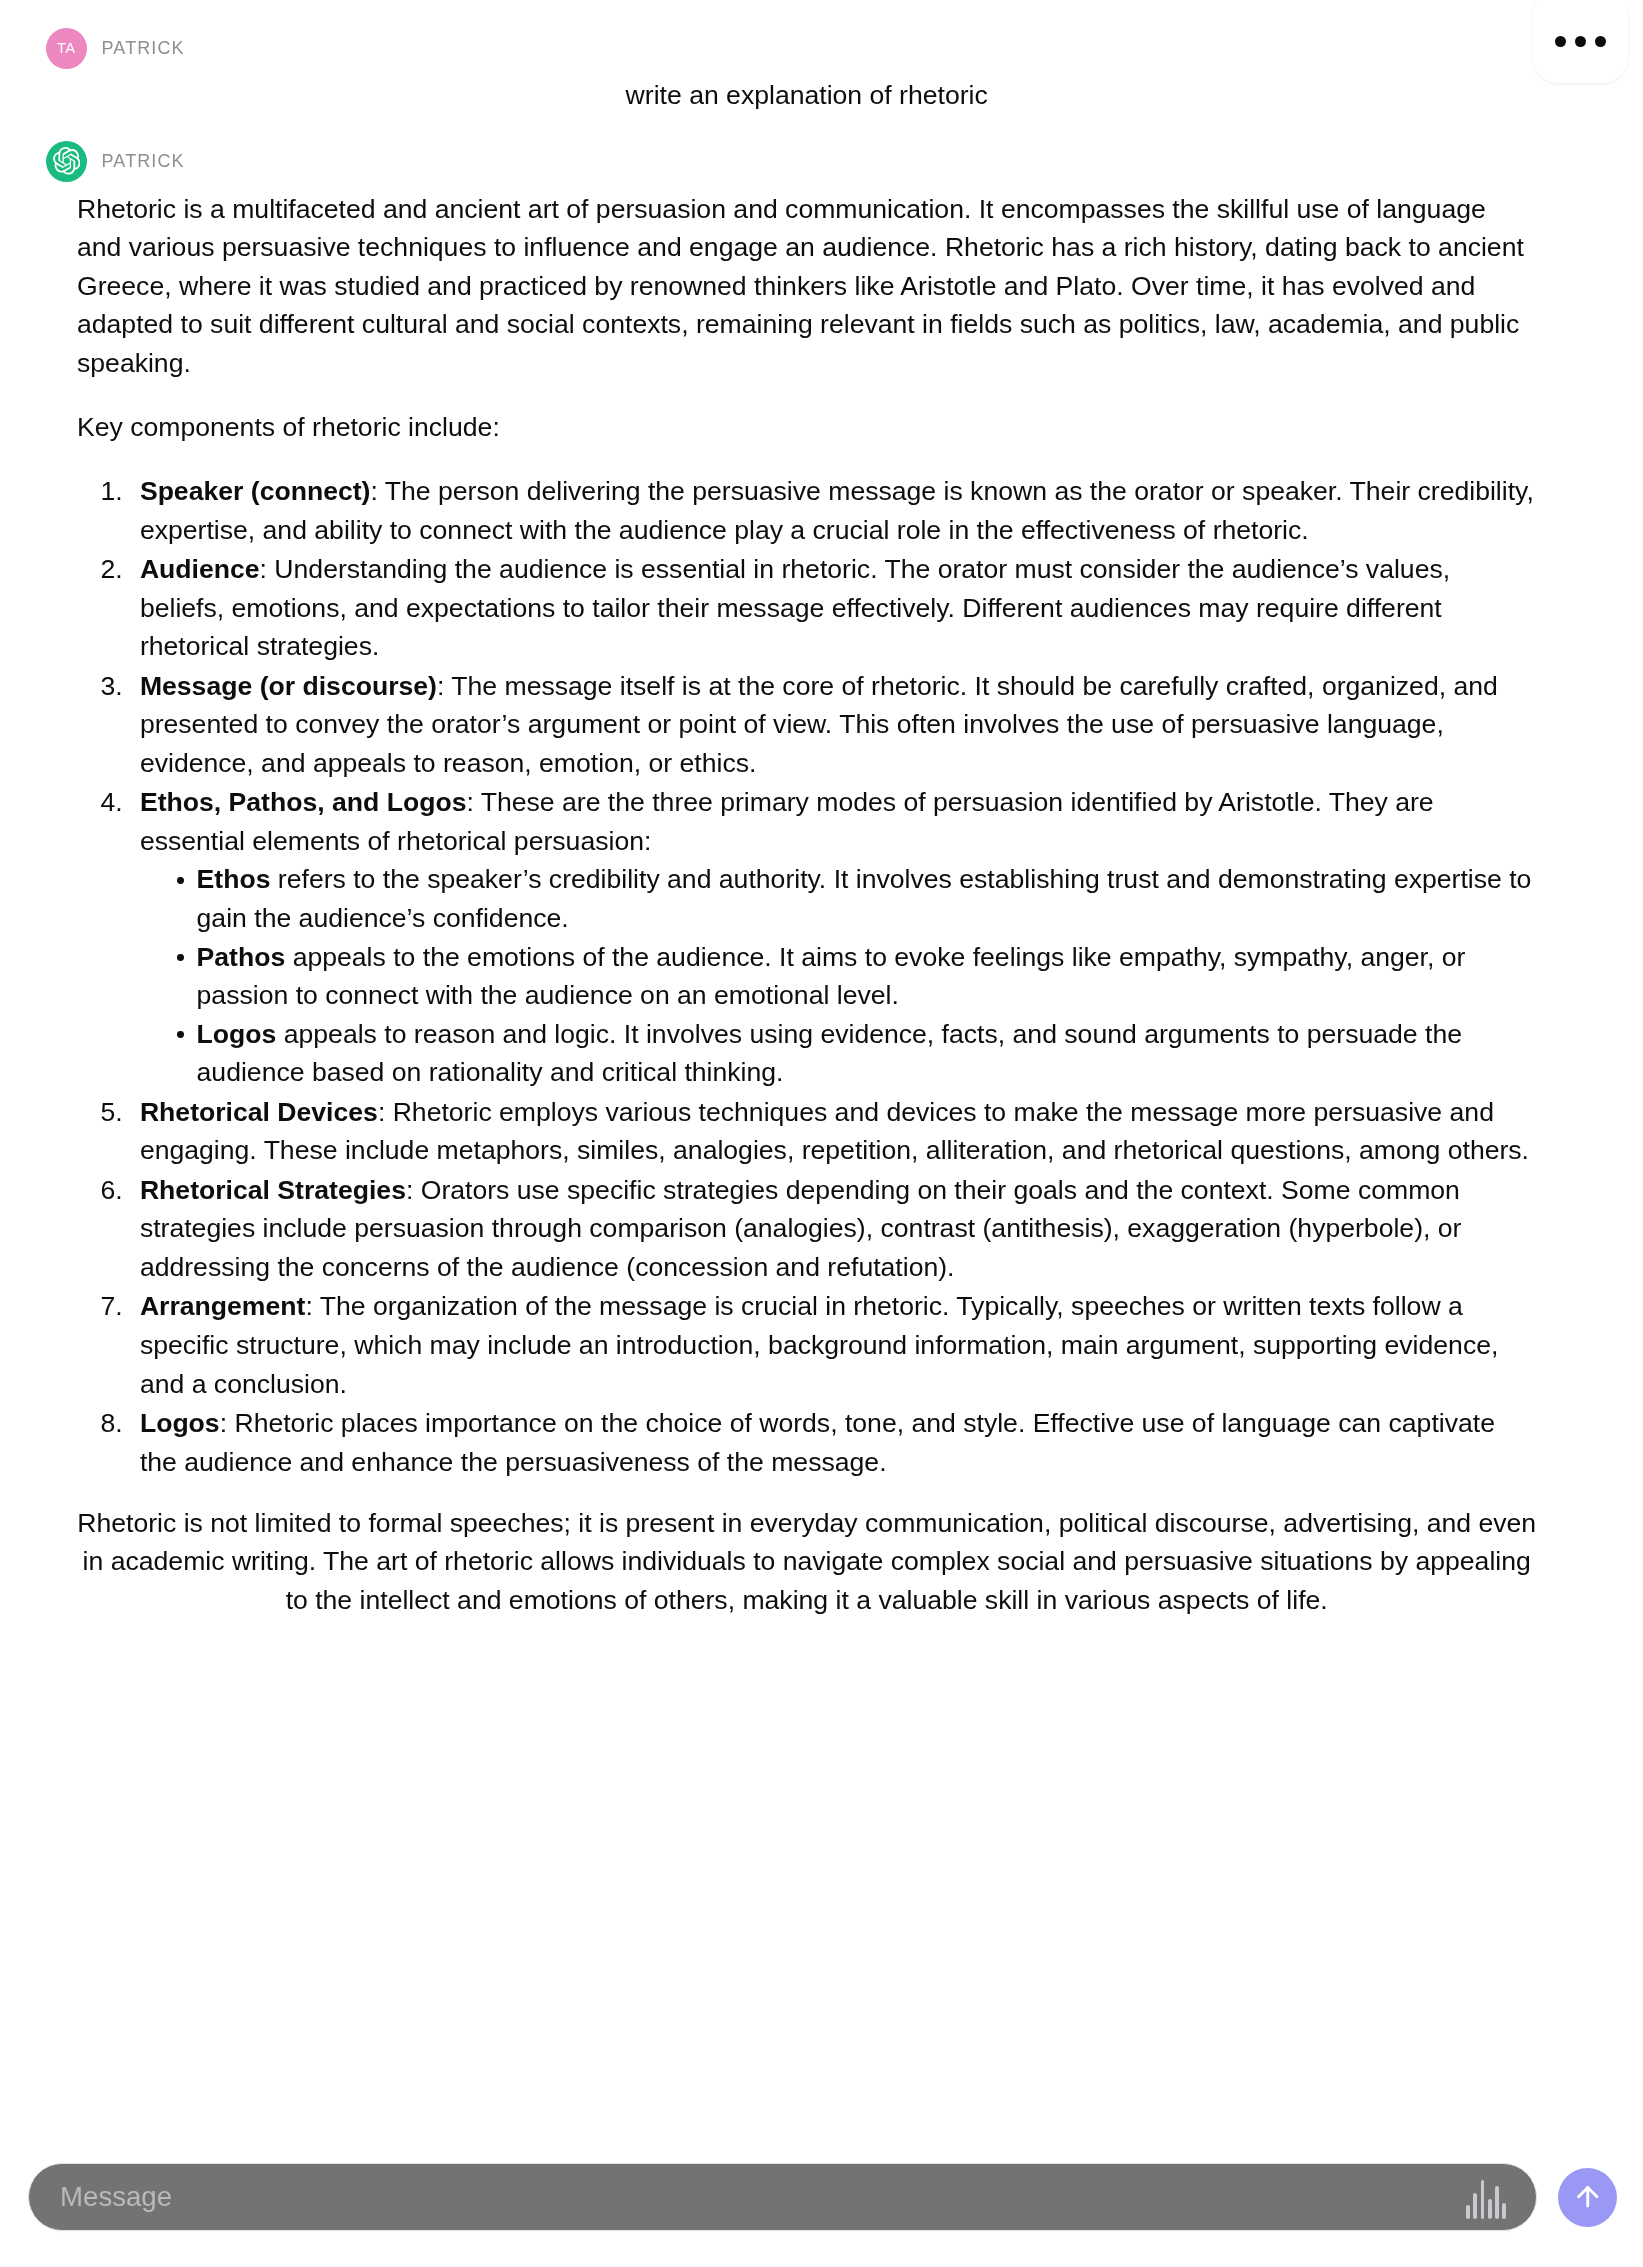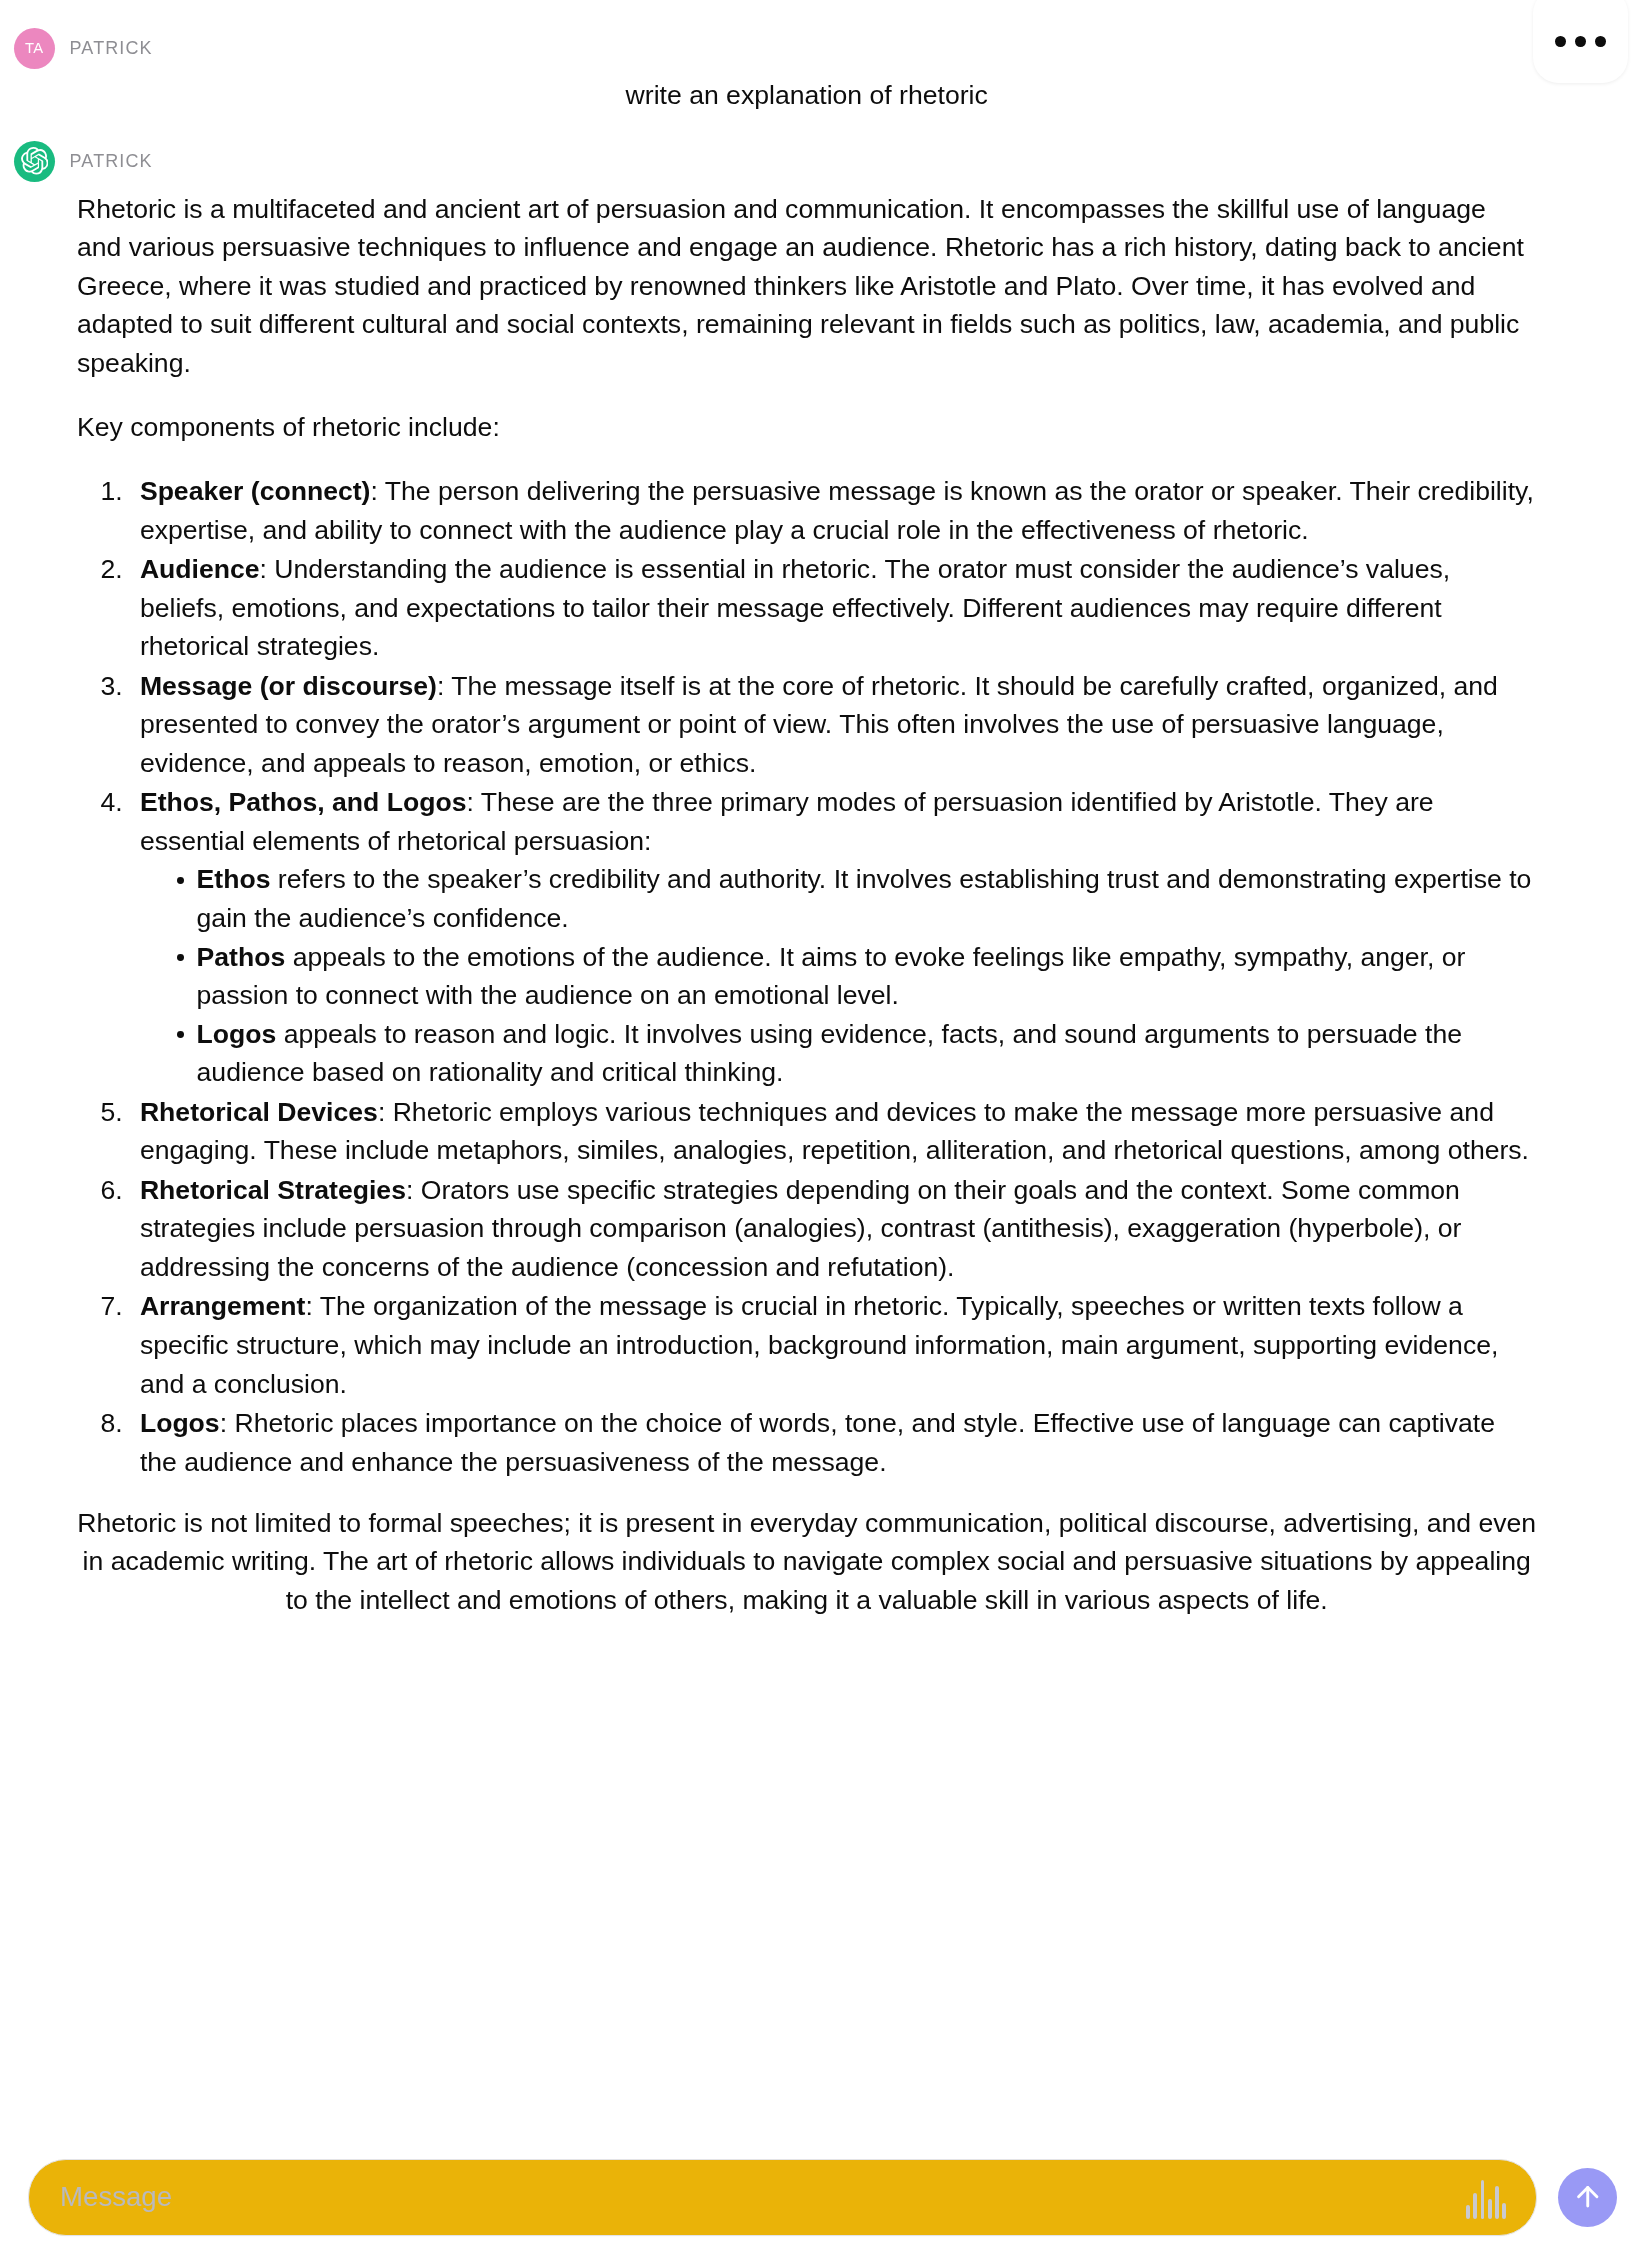--- a/index.html
+++ b/index.html
@@ -53,20 +53,21 @@
   }
 
   .turn { padding: 0 29.6px 0 0; }
 
   .turn-head {
     display: flex;
     align-items: center;
     gap: 14.8px;
     padding-left: 13.8px;
     margin-bottom: 7.9px;
+    margin-left: 32px;
   }
 
   .avatar {
     width: 41px;
     height: 41px;
     border-radius: 50%;
     flex: 0 0 41px;
     display: flex;
     align-items: center;
     justify-content: center;
@@ -144,24 +145,24 @@
     width: 1643px;
     height: 124px;
     background: #ffffff;
     display: flex;
     align-items: center;
     padding: 0 25.6px 17.7px 27.6px;
     gap: 21.7px;
   }
   .input-wrap {
     flex: 1 1 auto;
-    height: 77px;
+    height: 68px;
     border: 1.6px solid #e3e3e6;
     border-radius: 38px;
-    background: #eab308;
+    background: #737373;
     display: flex;
     align-items: center;
     padding: 0 23.6px 0 31.5px;
     box-shadow: 0 1px 2px rgba(0,0,0,0.02);
   }
   .msg-input {
     flex: 1 1 auto;
     border: none;
     outline: none;
     background: transparent;

